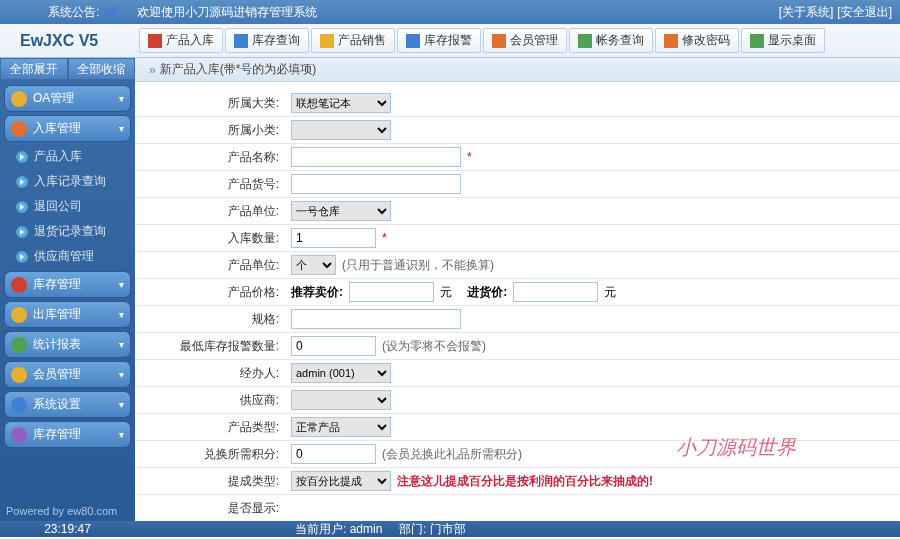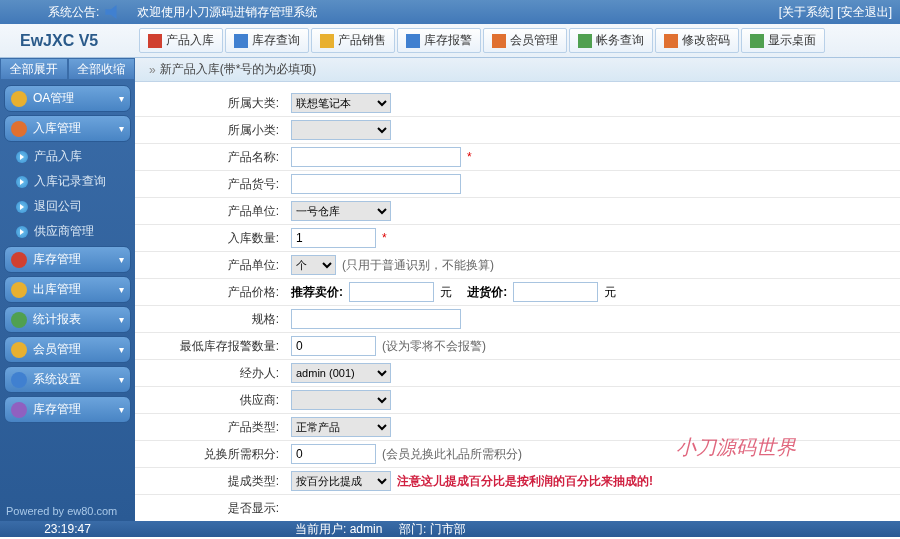--- a/index.html
+++ b/index.html
@@ -130,20 +130,24 @@
         <div class="sb-item">
           <span class="play"></span>
           <span>入库记录查询</span>
         </div>
         <div class="sb-item">
           <span class="play"></span>
           <span>退回公司</span>
         </div>
         <div class="sb-item">
           <span class="play"></span>
+          <span>退货记录查询</span>
+        </div>
+        <div class="sb-item">
+          <span class="play"></span>
           <span>供应商管理</span>
         </div>
         <div class="sb-group">
           <span class="sb-icon ic-red round"></span>
           <span>库存管理</span>
           <span class="chev">▾</span>
         </div>
         <div class="sb-group">
           <span class="sb-icon ic-yellow round"></span>
           <span>出库管理</span>

